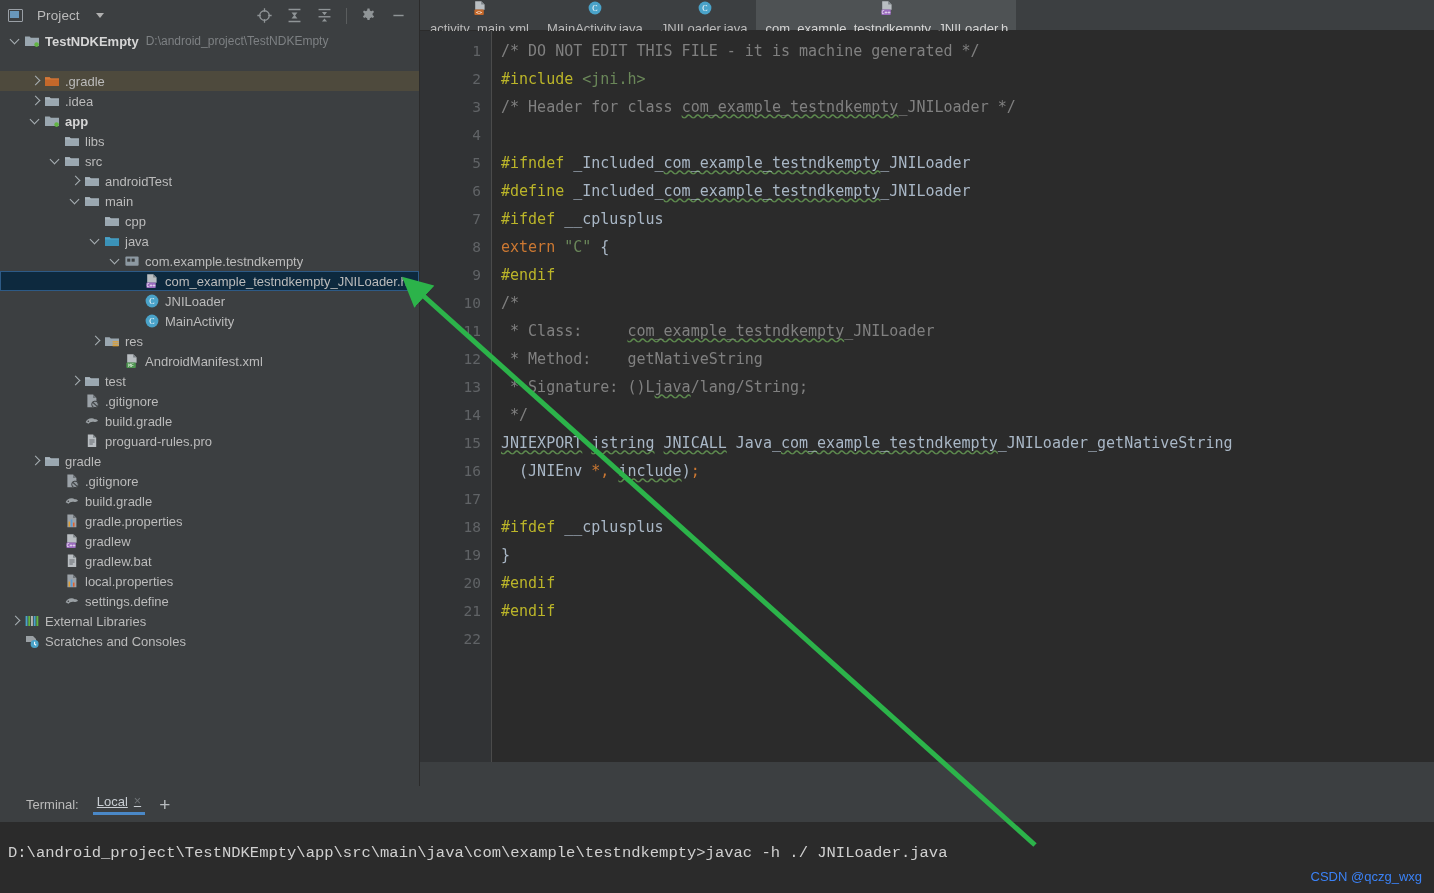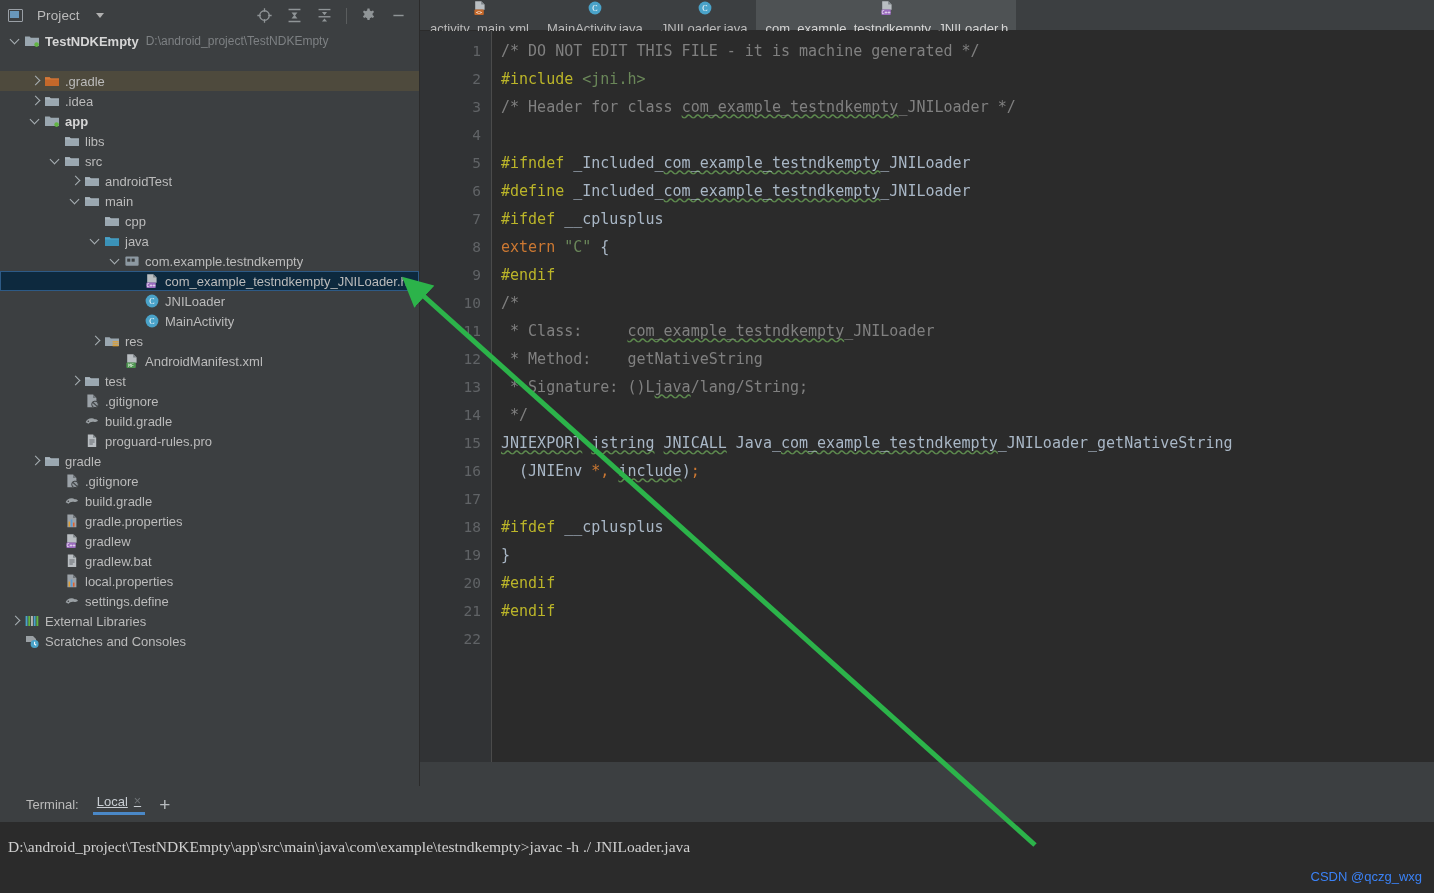--- a/index.html
+++ b/index.html
@@ -107,22 +107,22 @@
   #term-head { height: 36px; background: #3c3f41; display: flex; align-items: center;
                padding-left: 26px; gap: 14px; }
   #term-head .tlabel { color: #bbbbbb; font-size: 13px; }
   .tterm-tab { position: relative; display: flex; align-items: center; gap: 6px;
                padding: 0 4px 6px 4px; color: #c8cdd2; font-size: 13px; text-decoration: underline; }
   .tterm-tab.active::after { content:""; position:absolute; left:0; right:0; bottom:0;
                height: 2.5px; background: #4a88c7; }
   .tterm-tab .x { color: #6f7376; font-size: 12.5px; }
   .plus { color: #b7bbbe; font-size: 19px; line-height: 1; }
   #term-body { position: relative; height: 71px; background: #2b2b2b; }
-  #term-line { position: absolute; left: 8px; top: 16px; color: #d0d0d0;
-               font-size: 15.5px; font-family: Liberation Serif, serif; white-space: pre; }
+  #term-line { position: absolute; left: 8px; top: 22px; color: #d0d0d0;
+               font-size: 15.5px; font-family: Liberation Mono, monospace; white-space: pre; }
   #watermark { position: absolute; right: 12px; bottom: 9px; color: #3b82f6;
                font-size: 13px; }
 
   
   #annot { position: absolute; left: 0; top: 0; width: 1434px; height: 893px; pointer-events: none; }
 </style>
 </head>
 <body>
 
 <div id="app">

